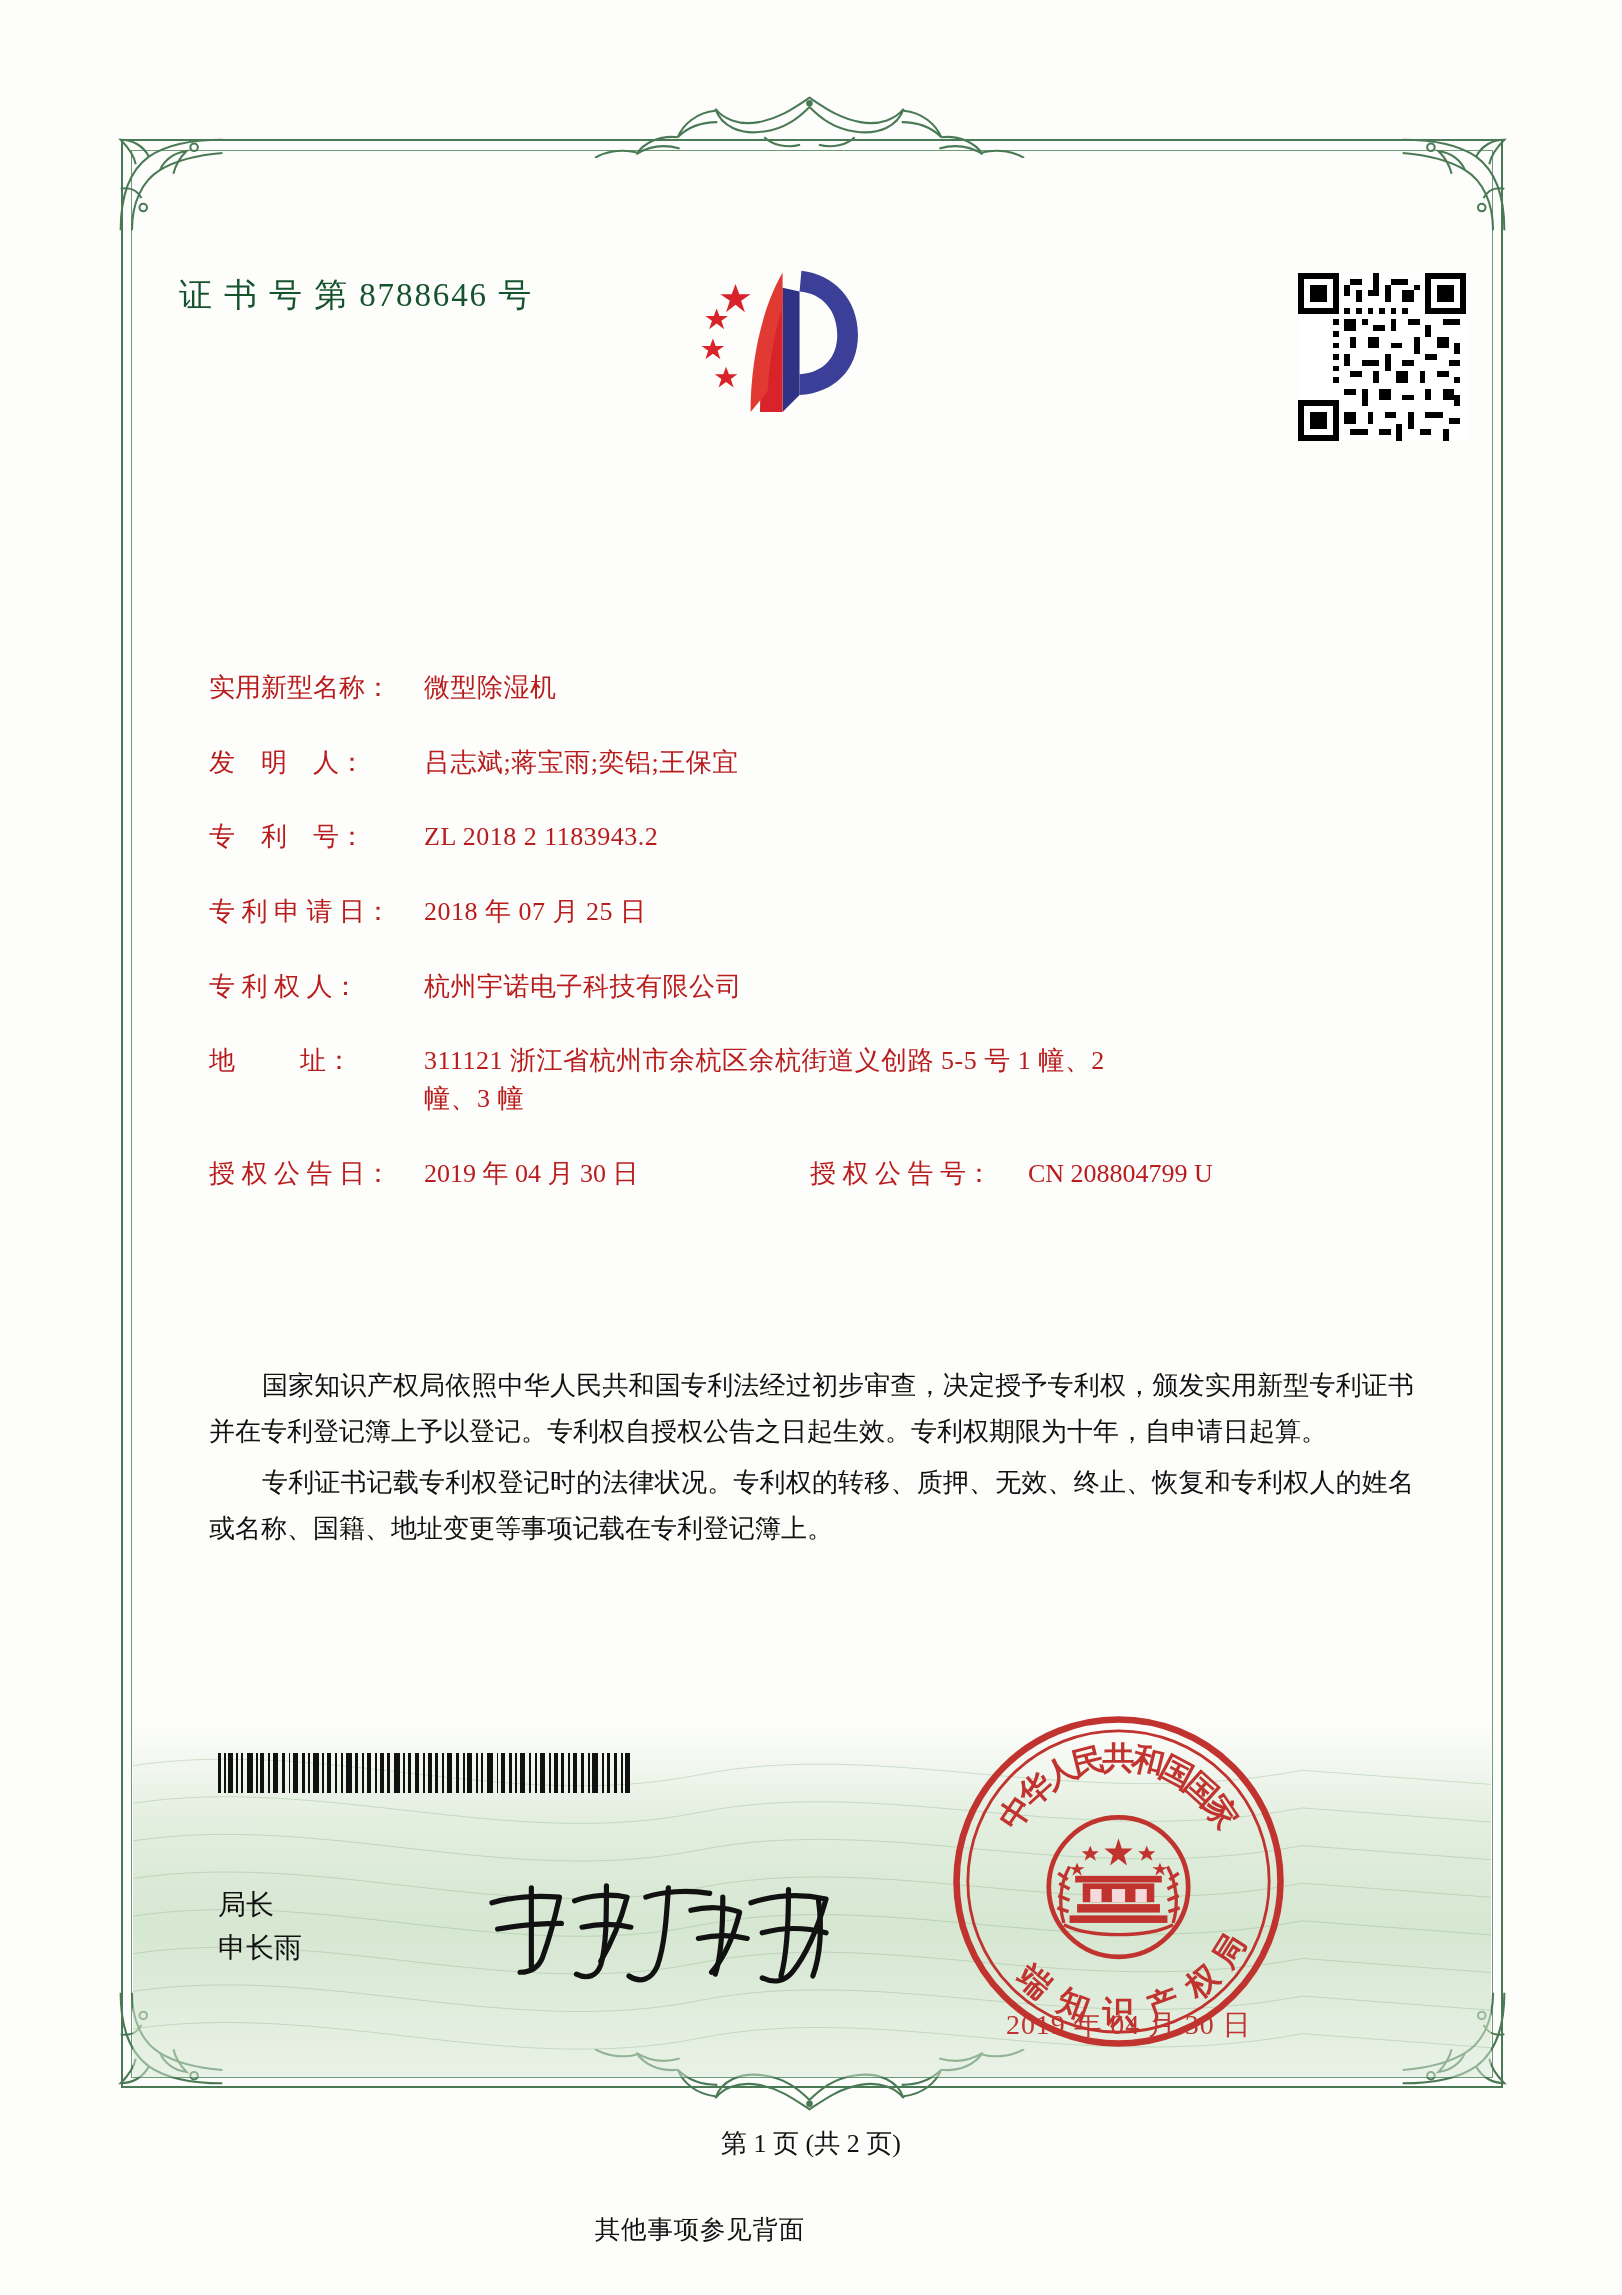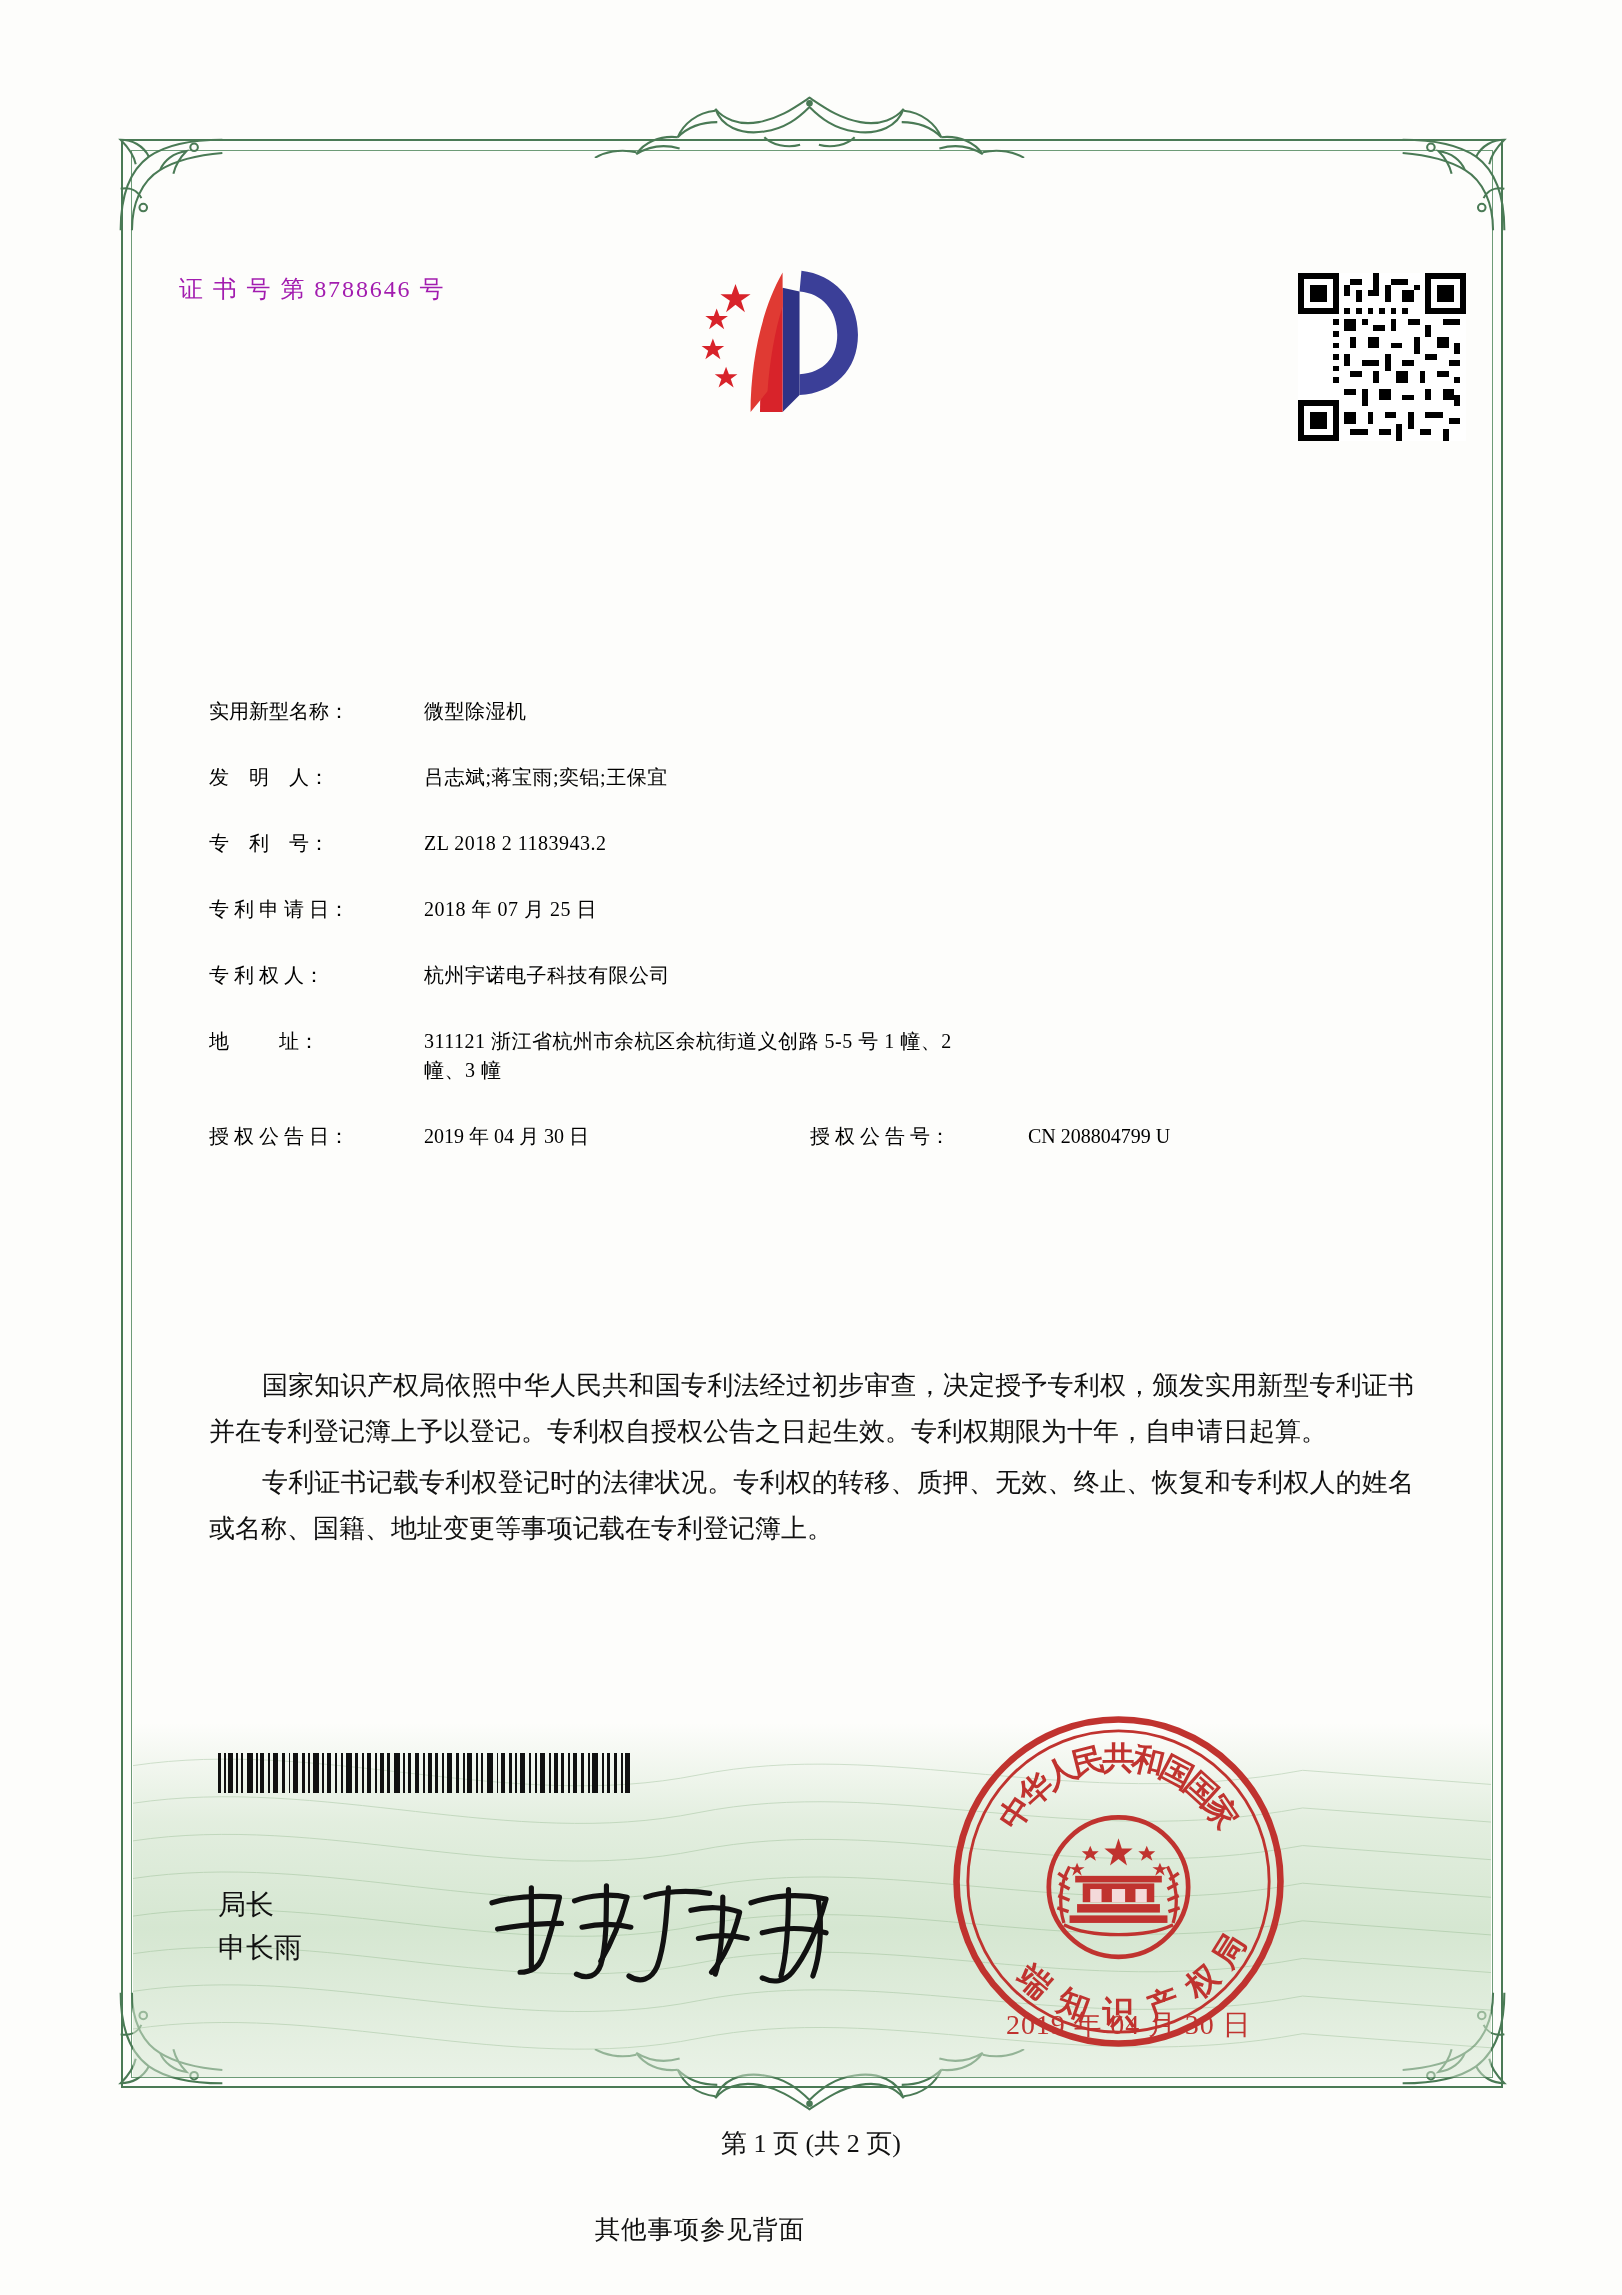--- a/index.html
+++ b/index.html
@@ -85,23 +85,23 @@
     left: 133px; top: 1728px;
     width: 1358px; height: 348px;
     opacity: 0.30;
     pointer-events: none;
   }
 
   
   .cert-no {
     position: absolute;
     left: 179px; top: 273px;
-    font-size: 24px;
+    font-size: 33px;
     letter-spacing: 1.9px;
-    color: #a21caf;
+    color: #14532d;
     white-space: nowrap;
   }
 
   .emblem {
     position: absolute;
     left: 692px; top: 250px;
     width: 217px; height: 179px;
   }
   .emblem svg { width: 100%; height: 100%; display: block; }
 
@@ -122,24 +122,24 @@
     font-size: 69px;
     font-weight: bold;
     letter-spacing: 9.4px;
     color: #111;
   }
 
   
   .fields {
     position: absolute;
     left: 209px;
-    top: 697px;
+    top: 669px;
     width: 1168px;
-    font-size: 20px;
-    color: #000000;
+    font-size: 26px;
+    color: #b91c1c;
   }
   .field-row {
     display: flex;
     align-items: flex-start;
     margin-bottom: 37px;
     line-height: 1.45;
   }
   .f-label {
     width: 215px;
     flex: 0 0 215px;

